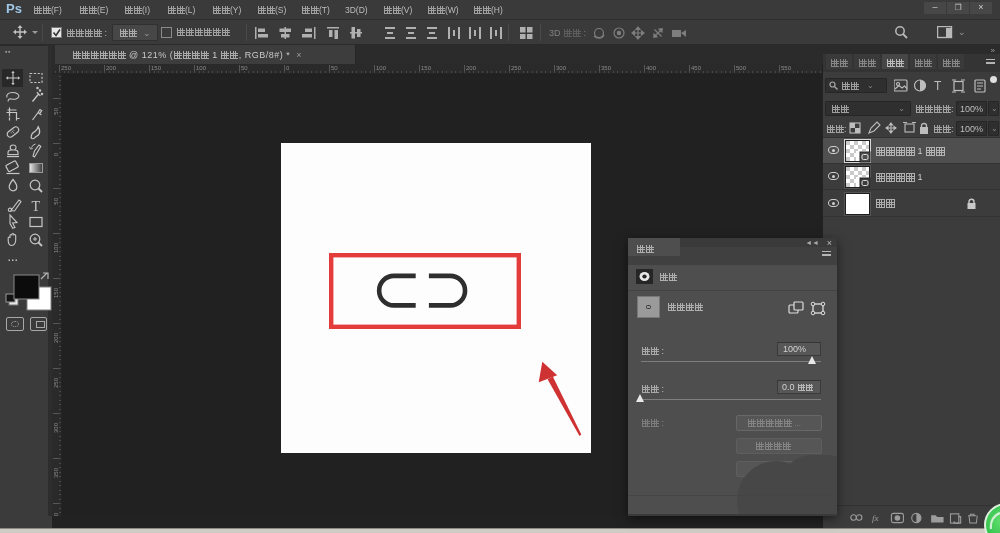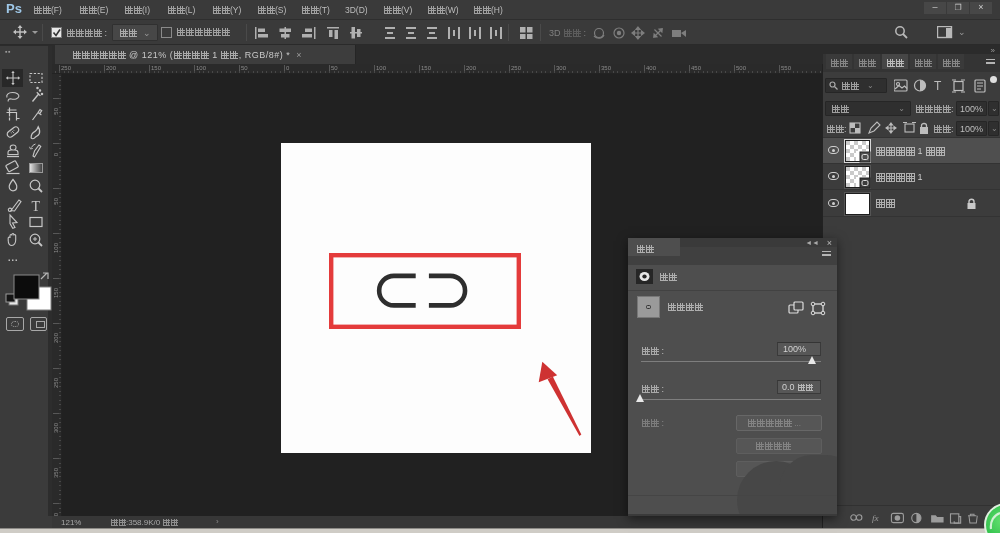--- a/index.html
+++ b/index.html
@@ -629,25 +629,20 @@
     <g fill="none" stroke="#2e2e2e" stroke-width="4.6">
       <path d="M415.7 275.9 H393.9 A14.75 14.75 0 0 0 393.9 305.4 H415.7"></path>
       <path d="M428.9 275.9 H450.3 A14.75 14.75 0 0 1 450.3 305.4 H428.9"></path>
     </g>
     <g fill="#ce3232">
       <path d="M542.3 361.8 L538.7 382.3 L557.2 375.2 Z"></path>
       <path d="M547.6 379.2 L552.8 376.6 L581.3 434.4 L579.5 435.9 Z"></path>
     </g>
   </svg>
 
-  <div class="abs" id="statusbar">
-    <span class="abs" style="left:9px;top:2px">121%</span>
-    <span class="abs row" style="left:58px;top:2px"><i class="h s7"></i><i class="h s7"></i>:358.9K/0&nbsp;<i class="h s7"></i><i class="h s7"></i></span>
-    <span class="abs" style="left:164px;top:1px;color:#8a8a8a">›</span>
-  </div>
   <div class="abs" id="taskbar"></div>
 
   <div class="abs" id="rightdock">
     <div class="abs" style="left:0;top:0;width:177px;height:9px;background:#2b2b2b"></div>
     <div class="abs" style="right:5px;top:1px;color:#9a9a9a;font-size:8px">»</div>
     <div class="abs" style="left:0;top:9px;width:177px;height:18px;background:#343434"></div>
     <div class="ptab row" style="left:3px">
         <i class="h"></i>
         <i class="h"></i>
       </div>

